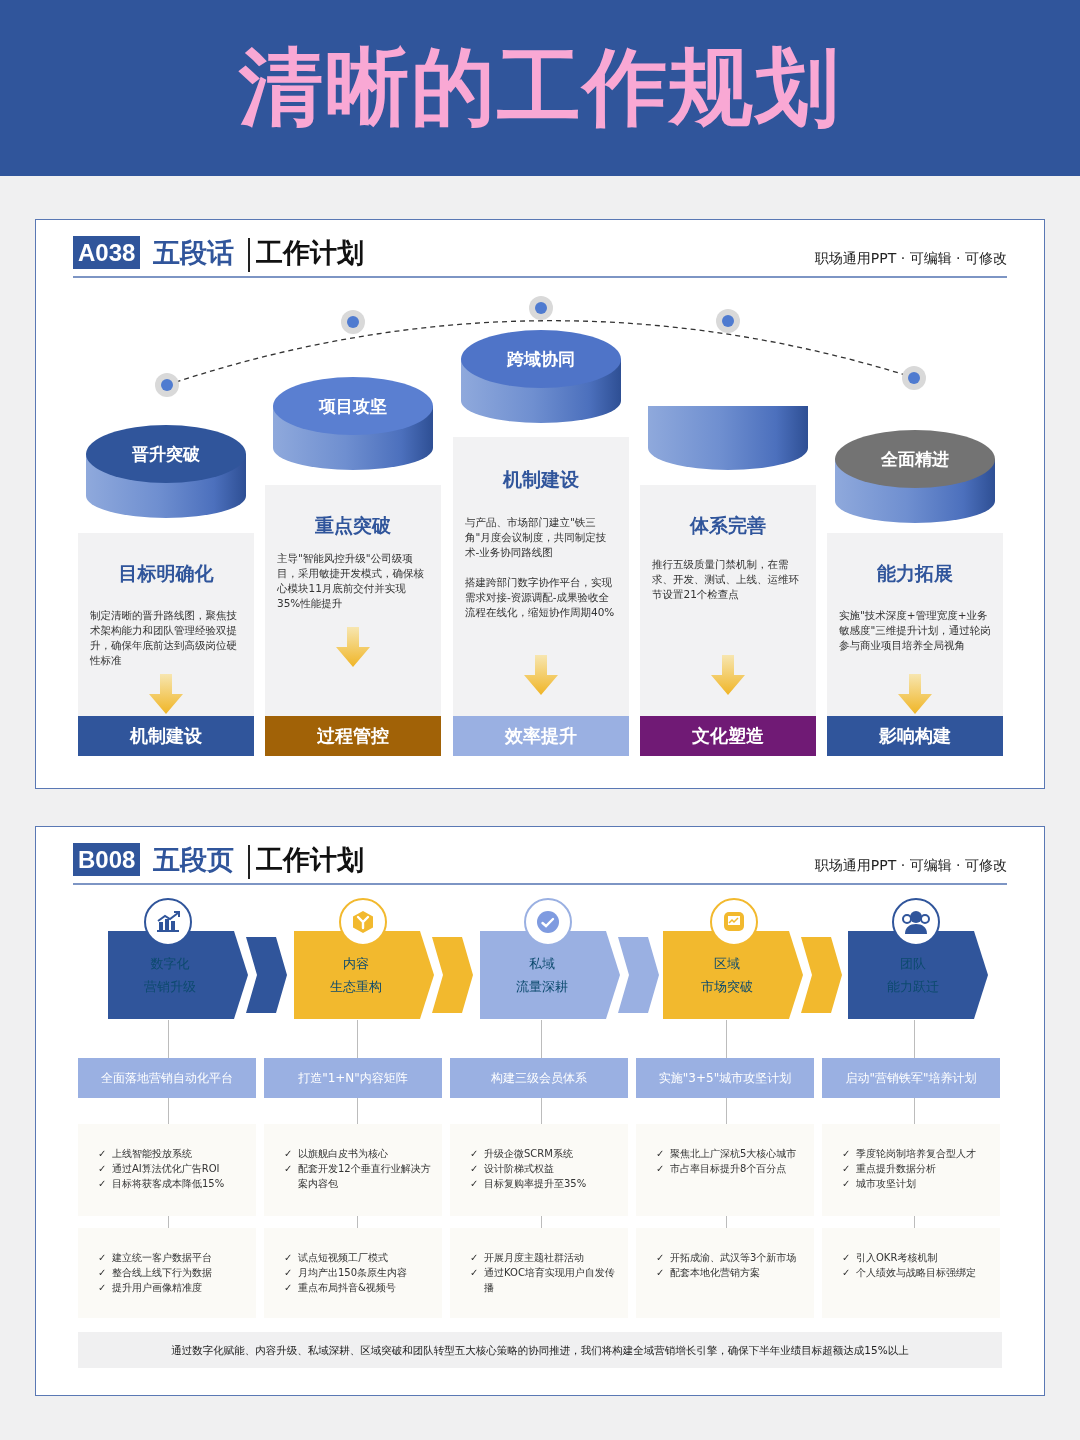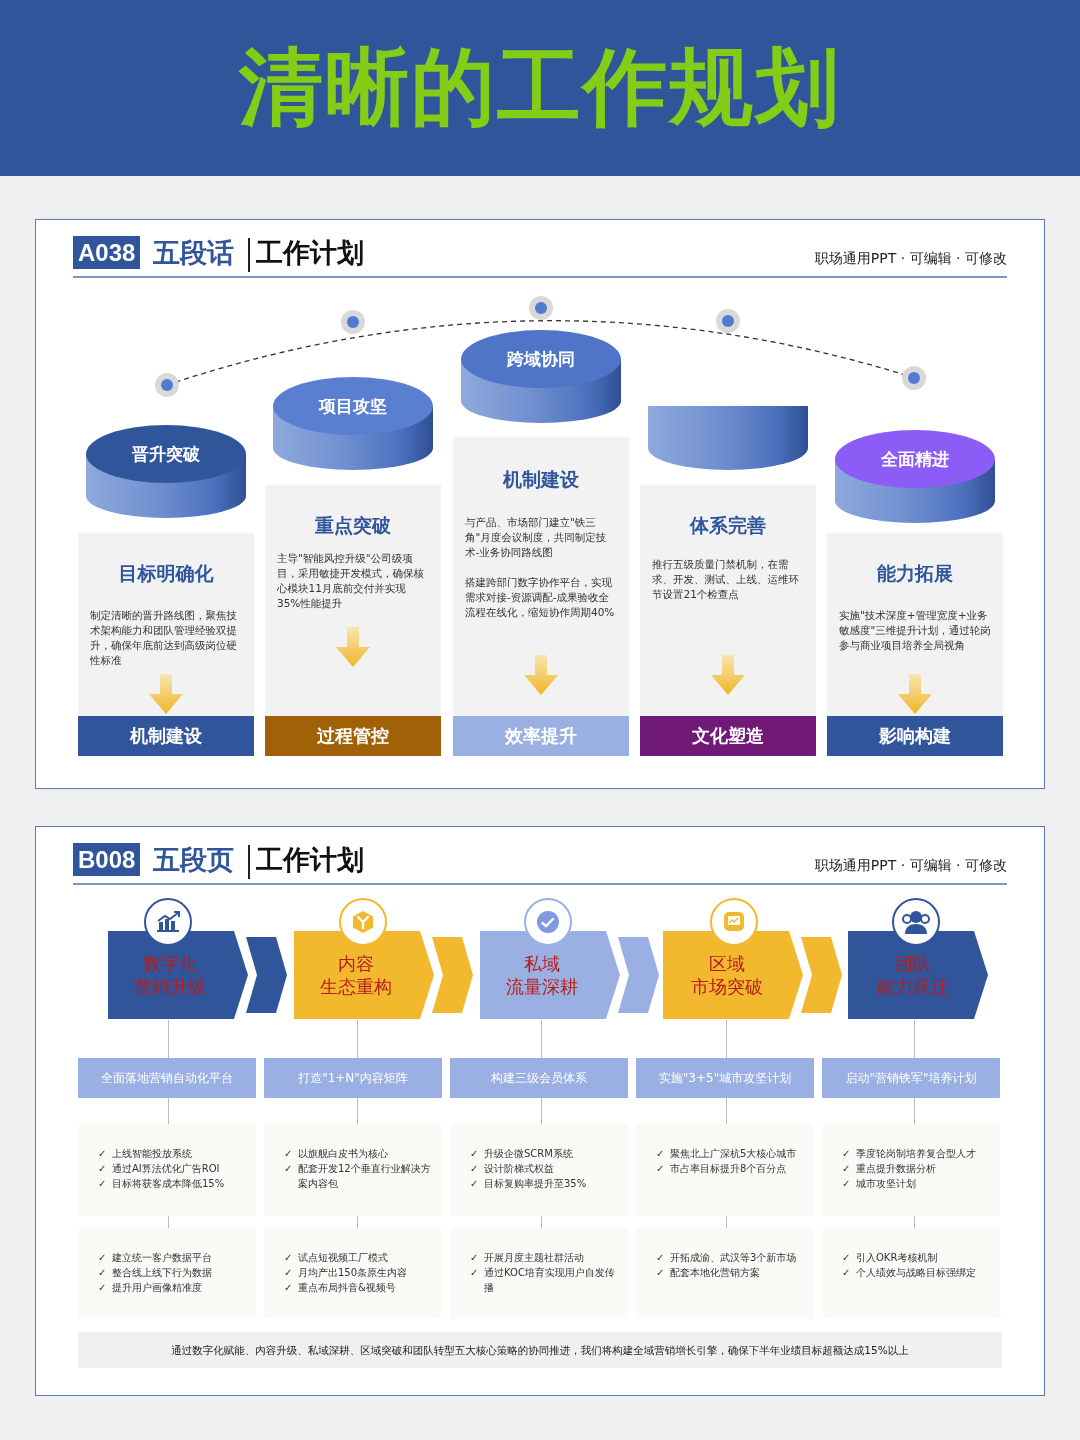--- a/index.html
+++ b/index.html
@@ -8,21 +8,21 @@
     background: #f0f0f1;
     font-family: "DejaVu Sans", "Liberation Sans", sans-serif;
     position: relative;
   }
   .banner {
     position: absolute; left: 0; top: 0; width: 1080px; height: 176px;
     background: #30559b;
     display: flex; align-items: center; justify-content: center;
   }
   .banner-title {
-    color: #84cc16; font-size: 84px; font-weight: bold; letter-spacing: 2px;
+    color: #f9a8d4; font-size: 84px; font-weight: bold; letter-spacing: 2px;
     font-family: "DejaVu Sans", sans-serif;
   }
   .panel {
     position: absolute; left: 35px; width: 1010px; background: #fff;
     border: 1.5px solid #5a78b4;
   }
   .panel-a { top: 219px; height: 570px; }
   .panel-b { top: 826px; height: 570px; }
 
   .ph { position: absolute; left: 37px; right: 37px; top: 16px; height: 42px; border-bottom: 2px solid #7d95c4; }
@@ -50,21 +50,21 @@
     font-size: 18px; font-weight: bold; text-align: center; line-height: 40px;
   }
   .cyl { position: absolute; width: 142px; }
   .cyl-body { position: absolute; left: 0; width: 160px; border-radius: 0 0 80px 80px / 0 0 22px 22px;
     background: linear-gradient(90deg, #8fa9dc 0%, #6f8fd0 45%, #4c70bd 80%, #2e4f94 100%); }
   .cyl-top { position: absolute; left: 0; top: 0; width: 160px; height: 58px; border-radius: 50%;
     display: flex; align-items: center; justify-content: center; color: #fff; font-weight: bold; font-size: 17px; }
 
   
   .chev { position: absolute; }
-  .chev-label { position: absolute; color: #b91c1c; font-size: 18px; line-height: 23px; text-align: center; white-space: pre-line; width: 140px; }
+  .chev-label { position: absolute; color: #0c4a6e; font-size: 13px; line-height: 23px; text-align: center; white-space: pre-line; width: 140px; }
   .circle-icon { position: absolute; width: 48px; height: 48px; border-radius: 50%; background: #fff; display:flex; align-items:center; justify-content:center; }
   .vline { position: absolute; width: 1px; background: #bcbcbc; }
   .strip { position: absolute; top: 231px; height: 40px; width: 178px; background: #9ab0e2; color: #fff; font-size: 12px; text-align: center; line-height: 40px; }
   .list-box { position: absolute; width: 178px; background: #fbfaf6; }
   .list-box ul { list-style: none; position: absolute; left: 20px; right: 8px; top: 22px; font-size: 10px; line-height: 15px; color: #333; }
   .list-box li { position: relative; padding-left: 14px; }
   .list-box li::before { content: "✓"; position: absolute; left: 0; top: 0; font-size: 10px; }
   .summary { position: absolute; left: 42px; top: 505px; width: 924px; height: 36px; background: #f0f0f1; text-align: center; line-height: 36px; font-size: 10.5px; color: #222; }
 </style>
 </head>
@@ -155,21 +155,21 @@
   <div class="card" style="left:791px;top:313px;height:223px">
     <div class="card-title" style="top:28px">能力拓展</div>
     <div class="card-text" style="top:75px">实施"技术深度+管理宽度+业务敏感度"三维提升计划，通过轮岗参与商业项目培养全局视角</div>
     <svg class="down-arrow" style="top:141px" viewBox="0 0 34 40">
         <path d="M11 0h12v20h11L17 40 0 20h11z" fill="url(#ga1)"></path>
       </svg>
     <div class="card-foot" style="background:#30559b">影响构建</div>
   </div>
   <div class="cyl" style="left:799px;top:210px;height:95px">
     <div class="cyl-body" style="top:29px;height:64px"></div>
-    <div class="cyl-top" style="background:#8b5cf6">全面精进</div>
+    <div class="cyl-top" style="background:#737373">全面精进</div>
   </div>
 </div>
 
 <div class="panel panel-b">
   <div class="ph">
     <div class="ph-code">B008</div>
     <div class="ph-kind" style="left:80px">五段页</div>
     <div class="ph-sep" style="left:175px"></div>
     <div class="ph-title" style="left:183px">工作计划</div>
     <div class="ph-note">职场通用PPT · 可编辑 · 可修改</div>

